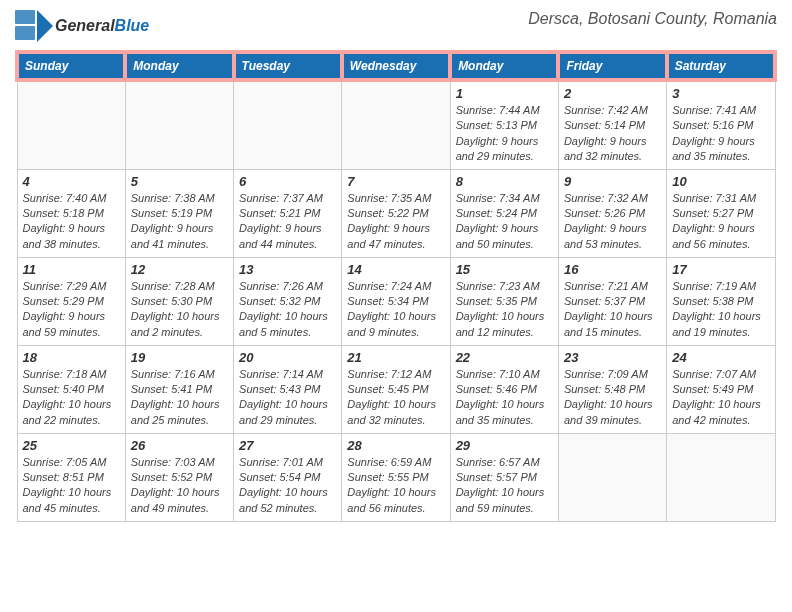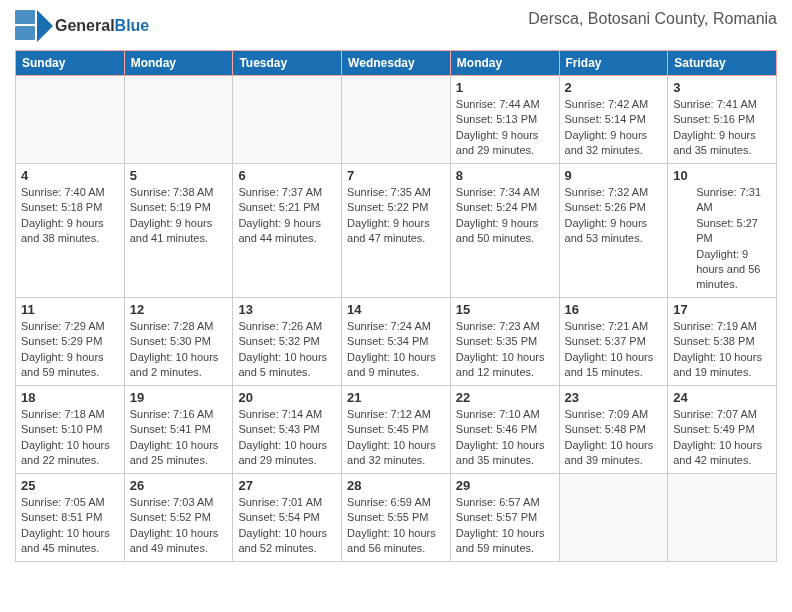--- a/index.html
+++ b/index.html
@@ -7,20 +7,21 @@
       font-family: Arial, sans-serif;
       background: #fff;
       width: 792px;
       height: 612px;
       overflow: hidden;
     }
     .page {
       width: 792px;
       height: 612px;
       padding: 10px 15px;
+      font-style: italic;
     }
     .header {
       display: flex;
       justify-content: space-between;
       align-items: flex-start;
       margin-bottom: 8px;
     }
     .logo {
       display: flex;
       flex-direction: column;
@@ -48,21 +49,21 @@
       border-collapse: collapse;
       table-layout: fixed;
     }
     .calendar th {
       background: #1a6fb3;
       color: white;
       text-align: left;
       padding: 5px 6px;
       font-size: 12px;
       font-weight: bold;
-      border: 1px solid #fca5a5;
+      border: 4px solid #fca5a5;
     }
     .calendar td {
       border: 1px solid #ccc;
       vertical-align: top;
       padding: 4px 5px;
       font-size: 10px;
       color: #333;
       height: 88px;
       width: 113px;
     }
@@ -181,21 +182,21 @@
 Daylight: 9 hours and 50 minutes.</div>
           </td>
           <td>
             <div class="day-number">9</div>
             <div class="day-info" style="white-space: pre-line;">Sunrise: 7:32 AM
 Sunset: 5:26 PM
 Daylight: 9 hours and 53 minutes.</div>
           </td>
           <td>
             <div class="day-number">10</div>
-            <div class="day-info" style="white-space: pre-line; margin-left: 23px;">Sunrise: 7:31 AM
+            <div class="day-info" style="white-space: pre-line;">Sunrise: 7:31 AM
 Sunset: 5:27 PM
 Daylight: 9 hours and 56 minutes.</div>
           </td>
         </tr>
         <tr>
           <td>
             <div class="day-number">11</div>
             <div class="day-info" style="white-space: pre-line;">Sunrise: 7:29 AM
 Sunset: 5:29 PM
 Daylight: 9 hours and 59 minutes.</div>
@@ -234,21 +235,21 @@
             <div class="day-number">17</div>
             <div class="day-info" style="white-space: pre-line;">Sunrise: 7:19 AM
 Sunset: 5:38 PM
 Daylight: 10 hours and 19 minutes.</div>
           </td>
         </tr>
         <tr>
           <td>
             <div class="day-number">18</div>
             <div class="day-info" style="white-space: pre-line;">Sunrise: 7:18 AM
-Sunset: 5:10 PM
+Sunset: 5:40 PM
 Daylight: 10 hours and 22 minutes.</div>
           </td>
           <td>
             <div class="day-number">19</div>
             <div class="day-info" style="white-space: pre-line;">Sunrise: 7:16 AM
 Sunset: 5:41 PM
 Daylight: 10 hours and 25 minutes.</div>
           </td>
           <td>
             <div class="day-number">20</div>

